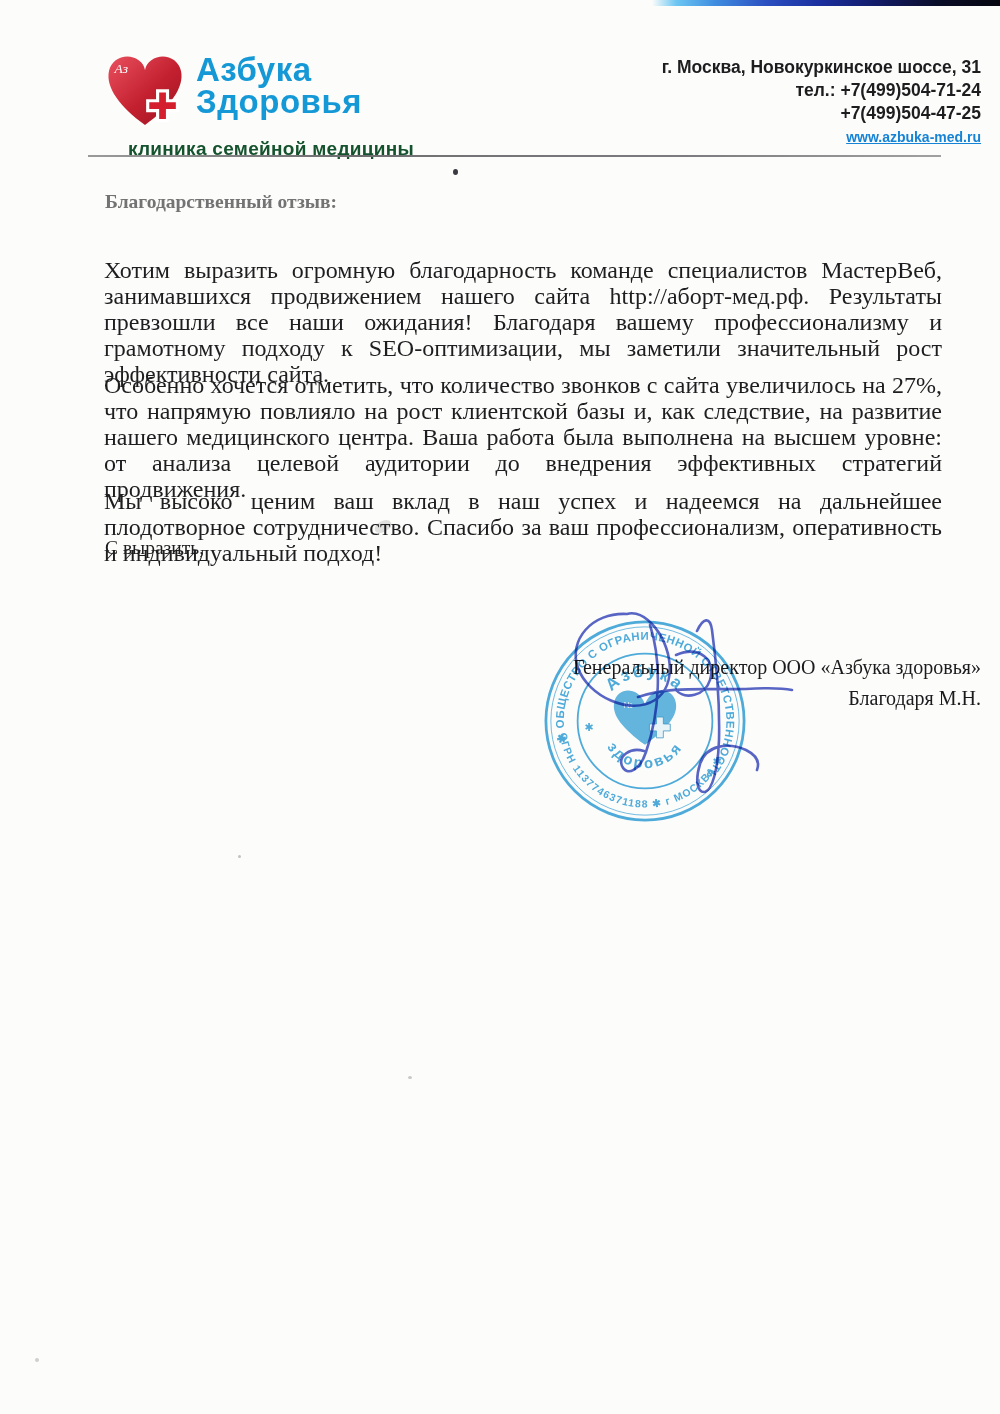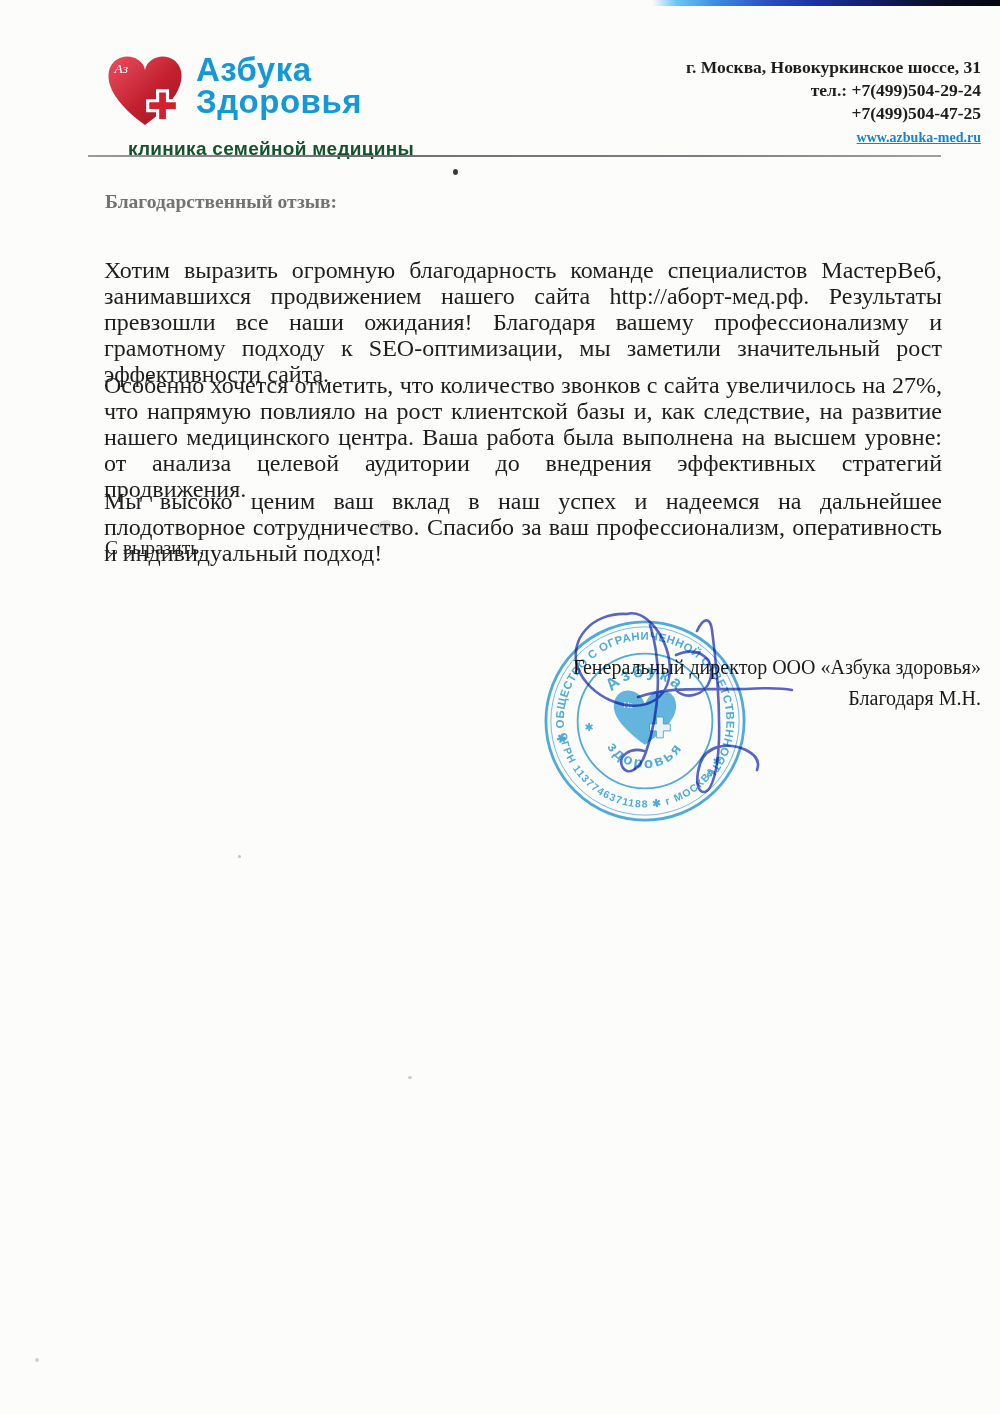--- a/index.html
+++ b/index.html
@@ -21,21 +21,21 @@
   .logo-row{display:flex;align-items:flex-start;}
   .logo-heart{width:90px;height:86px;flex:0 0 auto;}
   .logo-text{margin-left:6px;margin-top:8px;
     font-family:"Liberation Sans", sans-serif;font-weight:bold;
     font-size:33px;line-height:32px;color:#1598d6;letter-spacing:0.5px;}
   .logo-tagline{margin-top:6px;margin-left:2px;
     font-family:"Liberation Sans", sans-serif;font-weight:bold;
     font-size:19px;color:#14532d;letter-spacing:0.3px;text-align:center;}
   .contact{
     position:absolute;right:60px;top:56px;text-align:right;
-    font-family:Liberation Serif, serif;font-weight:bold;
+    font-family:Liberation Sans, sans-serif;font-weight:bold;
     font-size:17.5px;line-height:23px;color:#1d1d1f;white-space:nowrap;
   }
   .contact a{color:#1583d6;text-decoration:underline;font-size:14px;}
   .rule{position:absolute;left:88px;top:155px;width:853px;height:2px;
     background:linear-gradient(90deg,#9a9a9a,#6f6f72 30%,#7c7c80 70%,#a0a0a0);}
 
   
   .letter-title{position:absolute;left:105px;top:191px;
     font-size:19.5px;font-weight:bold;color:#737373;}
   .para{position:absolute;left:104px;width:838px;
@@ -79,21 +79,21 @@
       <div class="logo-text">
         <div>Азбука</div>
         <div>Здоровья</div>
       </div>
     </div>
     <div class="logo-tagline">клиника семейной медицины</div>
   </div>
 
   <div class="contact">
     <div>г. Москва, Новокуркинское шоссе, 31</div>
-    <div>тел.: +7(499)504-29-24</div>
+    <div>тел.: +7(499)504-71-24</div>
     <div>+7(499)504-47-25</div>
     <div><a href="#">www.azbuka-med.ru</a></div>
   </div>
 
   <div class="rule"></div>
 
   <div class="speck" style="left:453px;top:169px;width:5px;height:6px;background:#3a3a40;"></div>
   <div class="speck" style="left:374px;top:521px;width:18px;height:11px;background:#d6d6d4;transform:rotate(-28deg);opacity:.75;"></div>
   <div class="speck" style="left:238px;top:855px;width:3px;height:3px;background:#c2c2c0;"></div>
   <div class="speck" style="left:408px;top:1076px;width:4px;height:3px;background:#c8c8c6;"></div>

